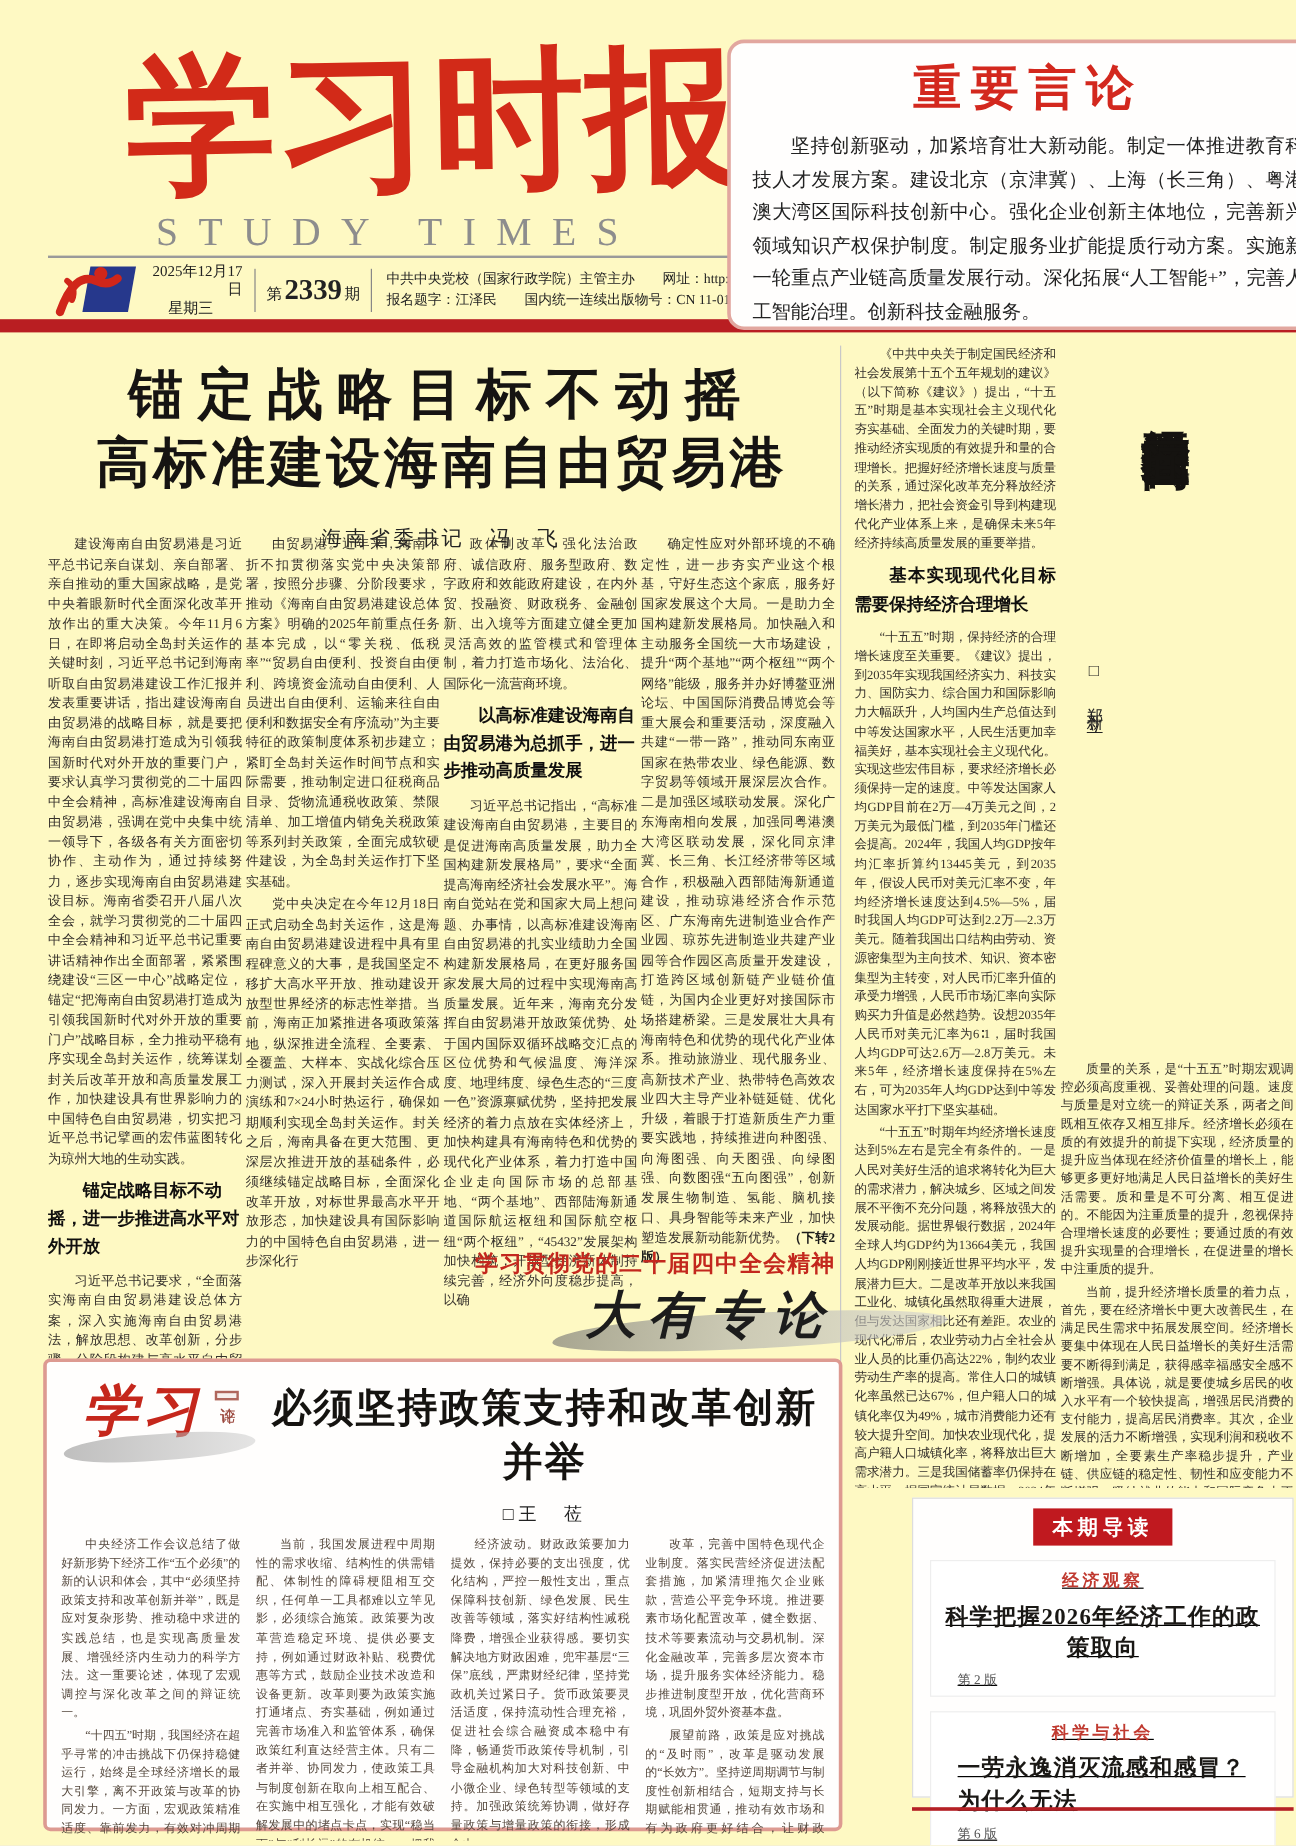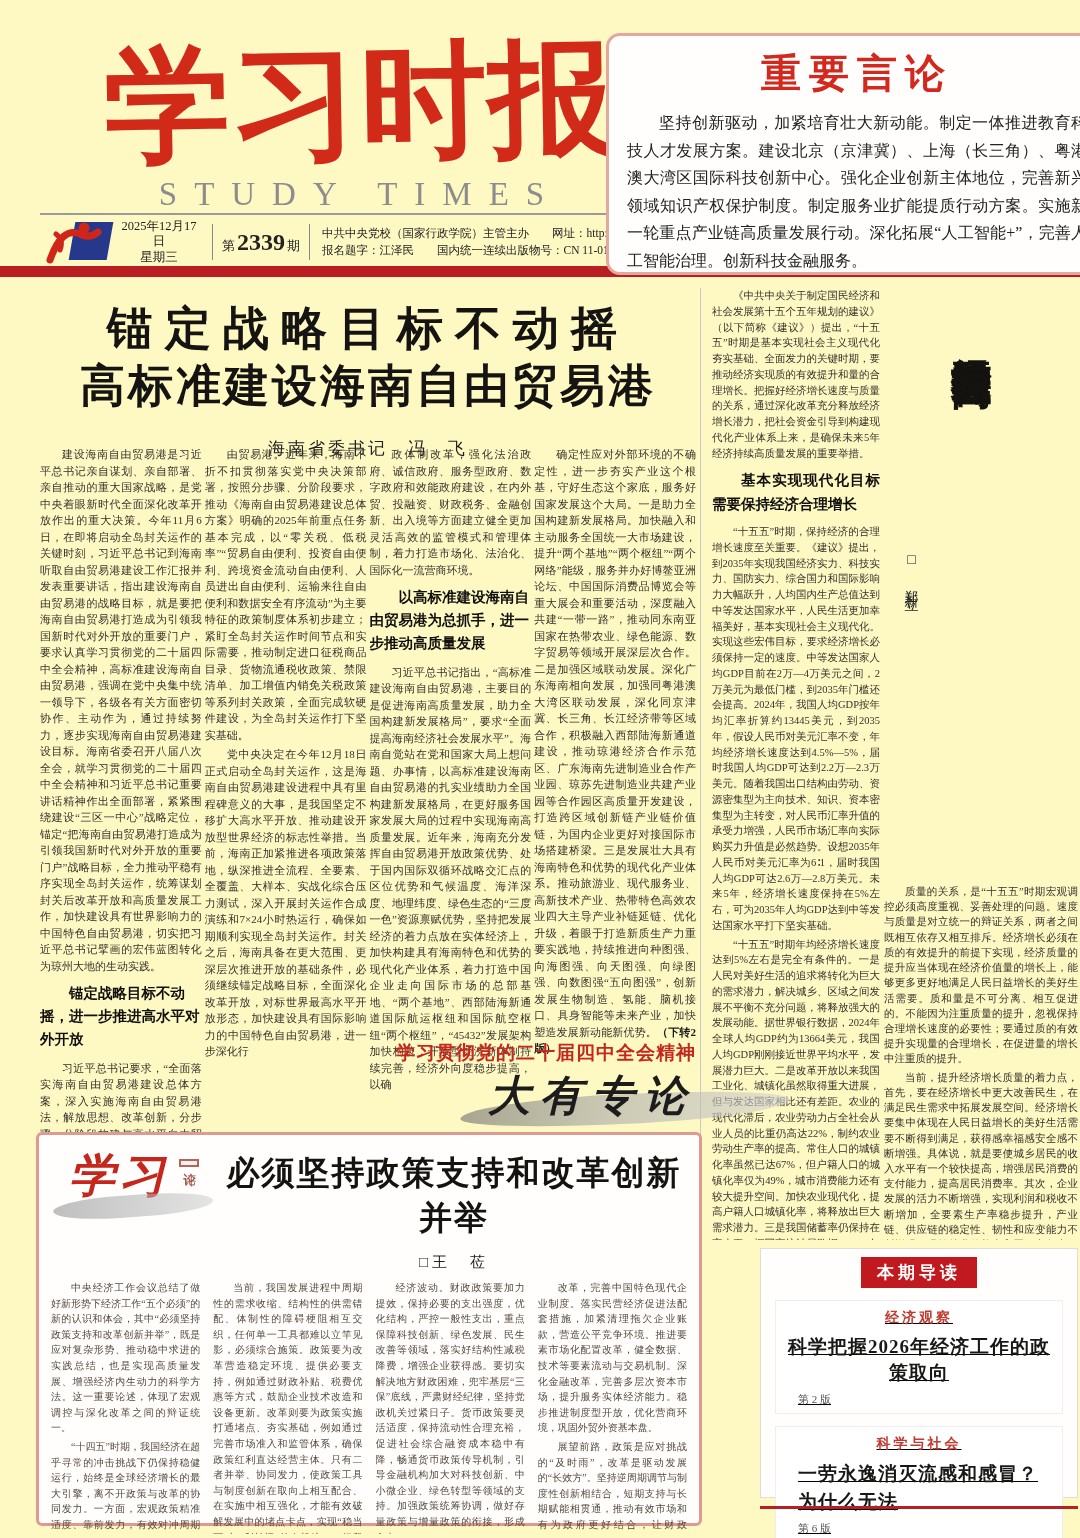--- a/index.html
+++ b/index.html
@@ -3,28 +3,28 @@
 <meta charset="utf-8">
 <style>
   html,body{margin:0;padding:0;}
   body{background:#e9e7e3;font-family:"Liberation Serif","DejaVu Serif",serif;}
   .page{position:relative;width:1080px;height:1538px;margin:0 auto;background:#fef9c3;overflow:hidden;padding-left:47px;}
 
   
   .mast-title{position:absolute;left:88px;top:8px;width:545px;text-align:center;
     font-size:126px;line-height:190px;font-weight:900;color:#d22a18;
     transform:rotate(-1deg);letter-spacing:2px;}
-  .mast-sub{position:absolute;left:130px;top:176px;width:460px;text-align:center;
+  .mast-sub{position:absolute;left:130px;top:176px;width:460px;
     font-size:33px;letter-spacing:17px;color:#8d8d8d;font-weight:400;}
   .mast-rule{position:absolute;left:40px;top:213px;width:580px;height:2px;background:#9a9a9a;}
   .header-row{position:absolute;left:46px;top:219px;width:580px;height:46px;display:flex;align-items:center;}
   .logo-mark{position:relative;width:66px;height:44px;flex:0 0 66px;}
   .logo-blue{position:absolute;right:2px;top:2px;width:38px;height:38px;background:#26388c;transform:skewX(-10deg);}
   .date-block{flex:0 0 86px;text-align:center;line-height:1.25;padding:0 4px;}
-  .date-line{font-size:12.5px;color:#222;}
+  .date-line{font-size:12.5px;color:#222;text-align:right;}
   .weekday-line{font-size:12.5px;color:#222;}
   .vdiv{width:1px;height:36px;background:#888;margin:0 6px;flex:0 0 1px;}
   .issue-block{flex:0 0 84px;text-align:center;font-size:13px;color:#222;white-space:nowrap;}
   .issue-number{font-size:24px;font-weight:700;padding:0 2px;}
   .pub-block{flex:1;line-height:1.5;font-size:11.5px;color:#222;padding-left:6px;white-space:nowrap;}
   .red-bar{position:absolute;left:0;top:266px;width:1080px;height:11px;background:#b91e22;}
 
   
   .quotes-box{position:absolute;left:606px;top:33px;width:460px;height:220px;
     border:3px solid #e2a79f;border-radius:14px;background:#fffefd;padding:8px 18px;}

